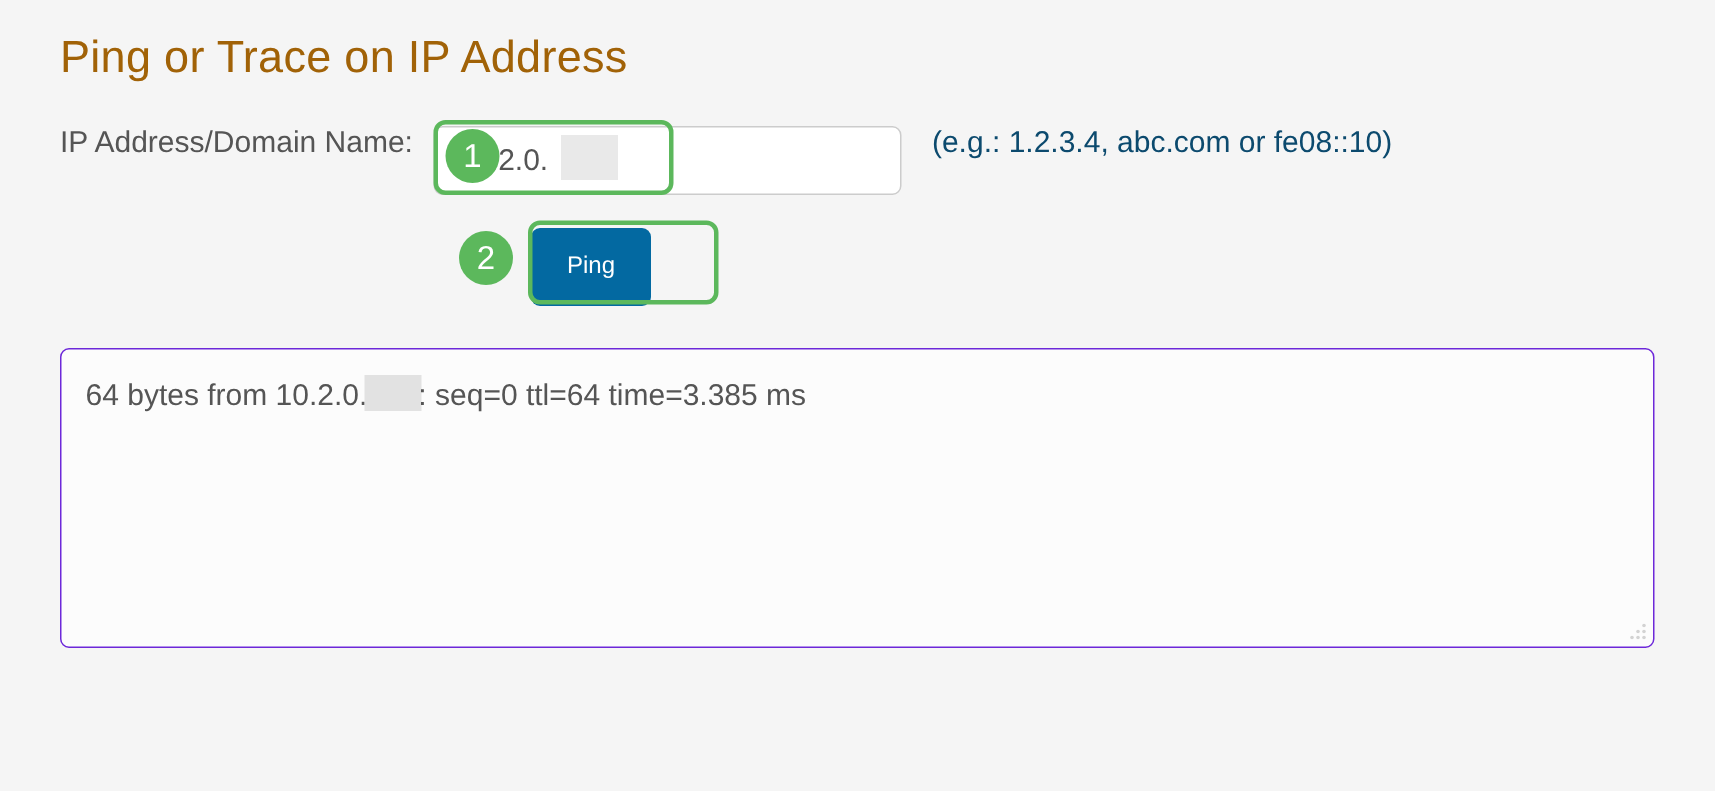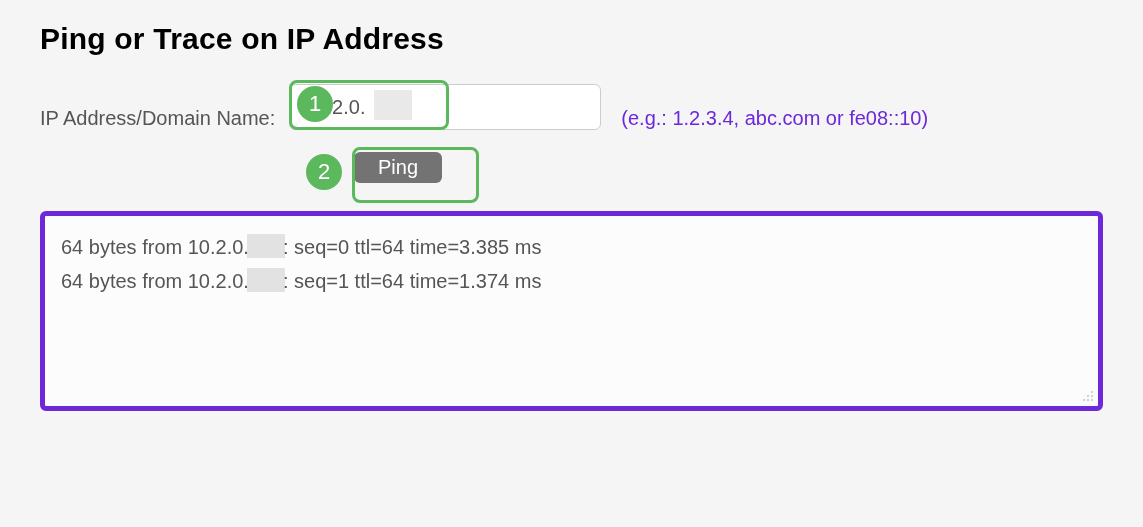--- a/index.html
+++ b/index.html
@@ -11,28 +11,28 @@
       color: #555;
       width: 1143px;
       height: 527px;
       overflow: hidden;
     }
     .page {
       padding: 22px 40px;
     }
     h1 {
       font-size: 30px;
-      font-weight: 700;
-      color: #000000;
+      font-weight: 400;
+      color: #a16207;
       margin: 0 0 28px 0;
       letter-spacing: 0.2px;
     }
     .form-row {
       display: flex;
-      align-items: flex-end;
+      align-items: flex-start;
       margin-bottom: 22px;
       position: relative;
     }
     .field-label {
       font-size: 20px;
       color: #555;
       min-width: 230px;
     }
     .badge {
       position: absolute;
@@ -80,21 +80,21 @@
       position: absolute;
       left: 85px;
       top: 6px;
       width: 38px;
       height: 30px;
       background: #e9e9e9;
       z-index: 1;
     }
     .hint {
       font-size: 20px;
-      color: #6d28d9;
+      color: #0c4a6e;
       margin-left: 20px;
     }
     .button-row {
       display: flex;
       align-items: center;
       margin-bottom: 28px;
       position: relative;
       padding-left: 314px;
     }
     .btn-highlight {
@@ -102,33 +102,33 @@
       left: 312px;
       top: -5px;
       width: 127px;
       height: 56px;
       border: 3px solid #5cb85c;
       border-radius: 8px;
       pointer-events: none;
       z-index: 2;
     }
     .btn {
-      height: 31px;
+      height: 52px;
       border: none;
       border-radius: 6px;
-      background: #737373;
+      background: #0369a1;
       color: #fff;
-      font-size: 20px;
+      font-size: 16px;
       padding: 0 24px;
       cursor: pointer;
       margin-right: 12px;
     }
     .output-box {
       position: relative;
-      border: 5px solid #6d28d9;
+      border: 1px solid #6d28d9;
       border-radius: 6px;
       background: #fcfcfc;
       padding: 14px 16px 42px 16px;
       min-height: 200px;
     }
     .output-line {
       font-size: 20px;
       color: #555;
       line-height: 34px;
       white-space: nowrap;
@@ -170,21 +170,20 @@
 
   <div class="button-row">
     <div class="badge badge-2">2</div>
     <div class="btn-highlight"></div>
     <button class="btn">Ping</button>
   </div>
 
   <div class="output-box">
     <div id="output-lines">
         <div class="output-line">64 bytes from 10.2.0.<span class="line-mask"></span>: seq=0 ttl=64 time=3.385 ms</div>
-        <div class="output-line">64 bytes from 10.2.0.<span class="line-mask"></span>: seq=1 ttl=64 time=1.374 ms</div>
       </div>
     <svg class="resize-grip" viewBox="0 0 14 14">
       <circle cx="12" cy="4" r="1.2" fill="#888"></circle>
       <circle cx="8" cy="8" r="1.2" fill="#888"></circle>
       <circle cx="12" cy="8" r="1.2" fill="#888"></circle>
       <circle cx="4" cy="12" r="1.2" fill="#888"></circle>
       <circle cx="8" cy="12" r="1.2" fill="#888"></circle>
       <circle cx="12" cy="12" r="1.2" fill="#888"></circle>
     </svg>
   </div>

